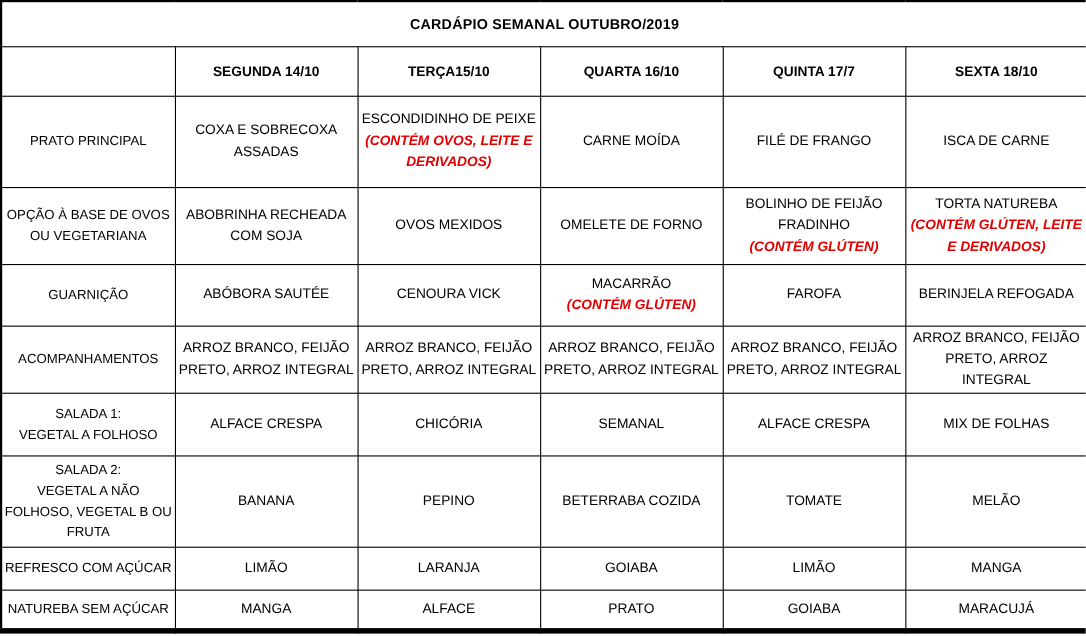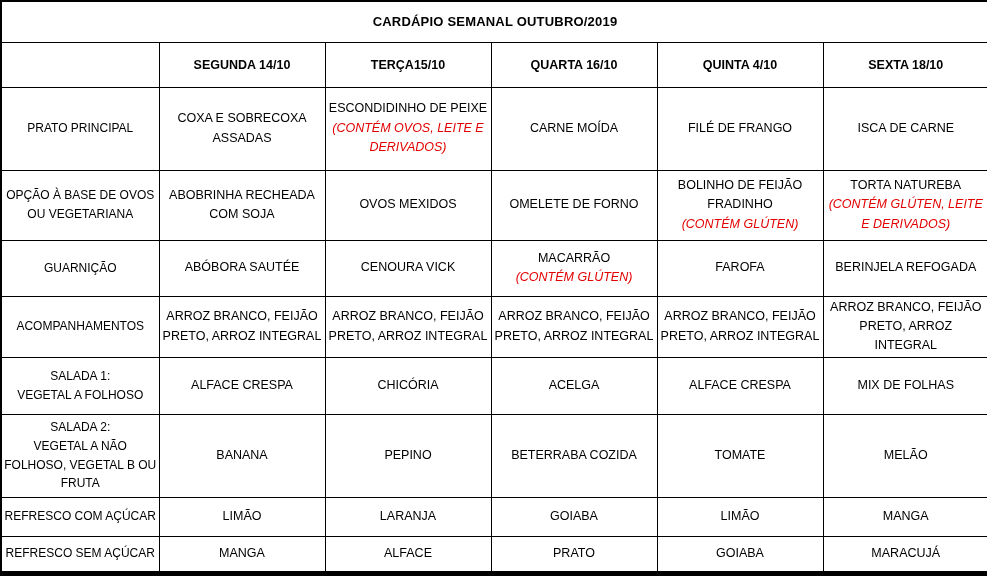--- a/index.html
+++ b/index.html
@@ -50,21 +50,21 @@
     line-height: 1.55;
     padding: 1px 2px;
   }
   tbody td {
     font-size: 12.5px;
     font-weight: normal;
     line-height: 1.55;
   }
   .note {
     color: var(--note-red, #e30000);
-    font-weight: normal;
+    font-weight: bold;
     font-style: italic;
   }
   
   tr.r0 { height: 83px; }
   tr.r1 { height: 70px; }
   tr.r2 { height: 56px; }
   tr.r3 { height: 61px; }
   tr.r4 { height: 57px; }
   tr.r5 { height: 83px; }
   tr.r6 { height: 39px; }
@@ -85,21 +85,21 @@
     </colgroup>
     <thead>
       <tr class="title-row">
         <th colspan="6">CARDÁPIO SEMANAL OUTUBRO/2019</th>
       </tr>
       <tr class="header-row" id="header-row">
           <th></th>
           <th>SEGUNDA 14/10</th>
           <th>TERÇA15/10</th>
           <th>QUARTA 16/10</th>
-          <th>QUINTA 4/10</th>
+          <th>QUINTA 17/7</th>
           <th>SEXTA 18/10</th>
         </tr>
     </thead>
     <tbody id="table-body">
         <tr class="r0">
           <th class="row-label">PRATO PRINCIPAL</th>
           <td>
             <div>COXA E SOBRECOXA ASSADAS</div>
           </td>
           <td>
@@ -176,21 +176,21 @@
         <tr class="r4">
           <th class="row-label">SALADA 1:
 VEGETAL A FOLHOSO</th>
           <td>
             <div>ALFACE CRESPA</div>
           </td>
           <td>
             <div>CHICÓRIA</div>
           </td>
           <td>
-            <div>ACELGA</div>
+            <div>SEMANAL</div>
           </td>
           <td>
             <div>ALFACE CRESPA</div>
           </td>
           <td>
             <div>MIX DE FOLHAS</div>
           </td>
         </tr>
         <tr class="r5">
           <th class="row-label">SALADA 2:
@@ -223,21 +223,21 @@
             <div>GOIABA</div>
           </td>
           <td>
             <div>LIMÃO</div>
           </td>
           <td>
             <div>MANGA</div>
           </td>
         </tr>
         <tr class="r7">
-          <th class="row-label">REFRESCO SEM AÇÚCAR</th>
+          <th class="row-label">NATUREBA SEM AÇÚCAR</th>
           <td>
             <div>MANGA</div>
           </td>
           <td>
             <div>ALFACE</div>
           </td>
           <td>
             <div>PRATO</div>
           </td>
           <td>

